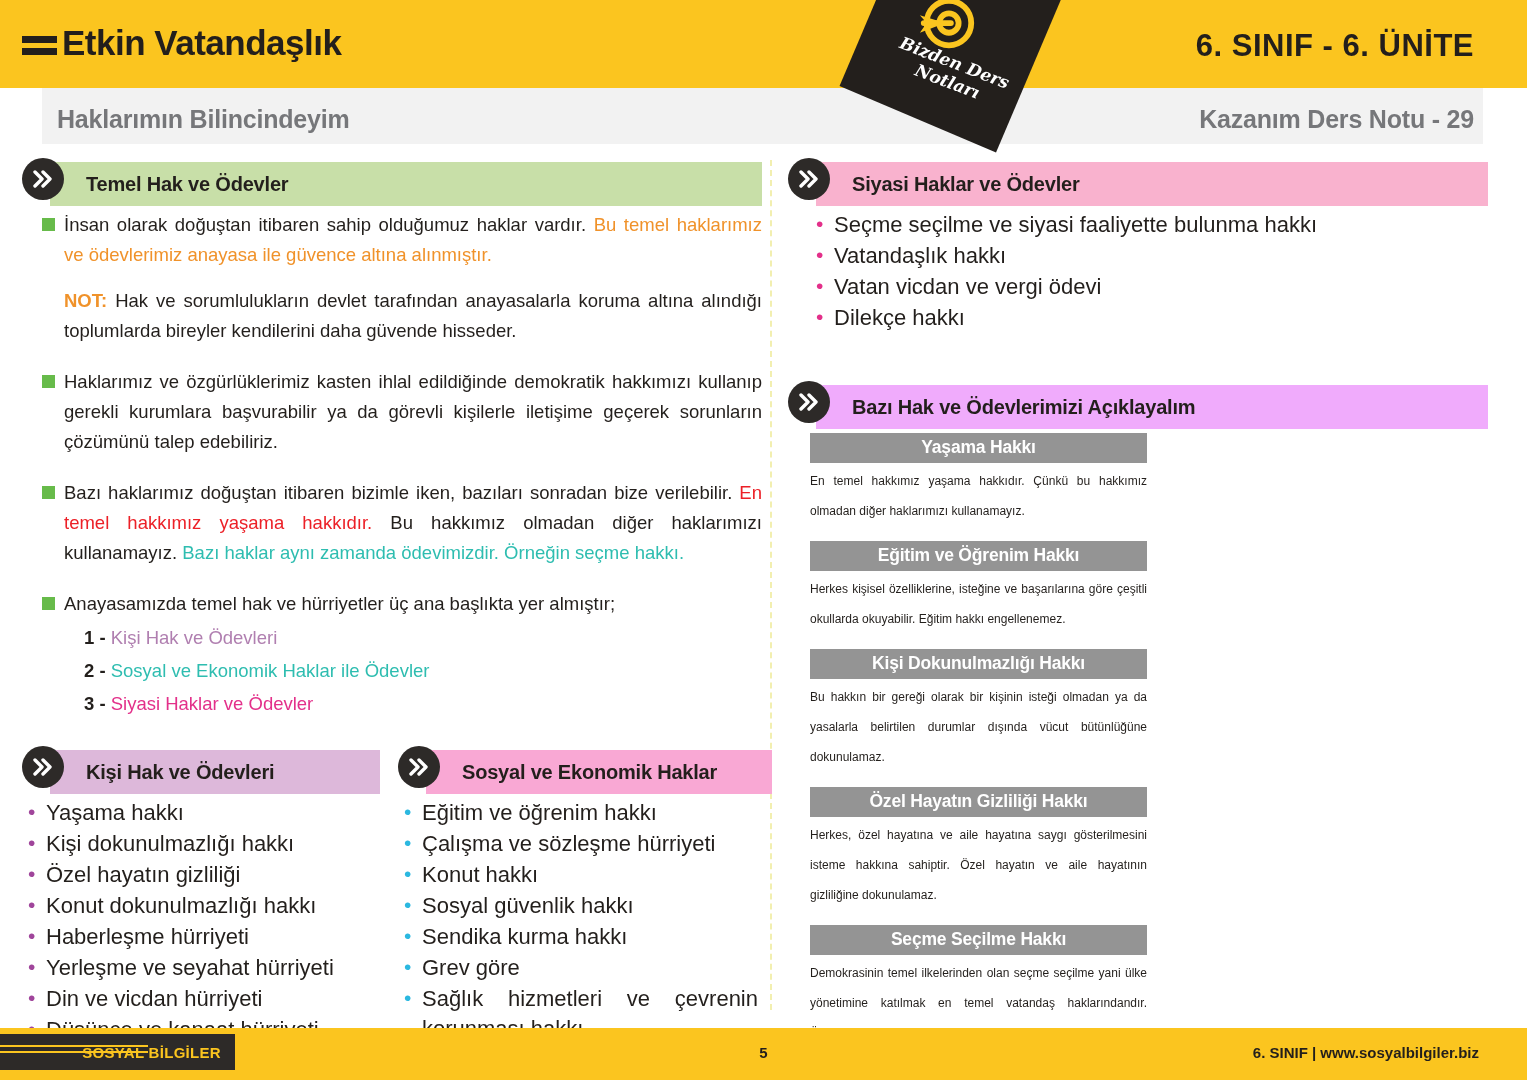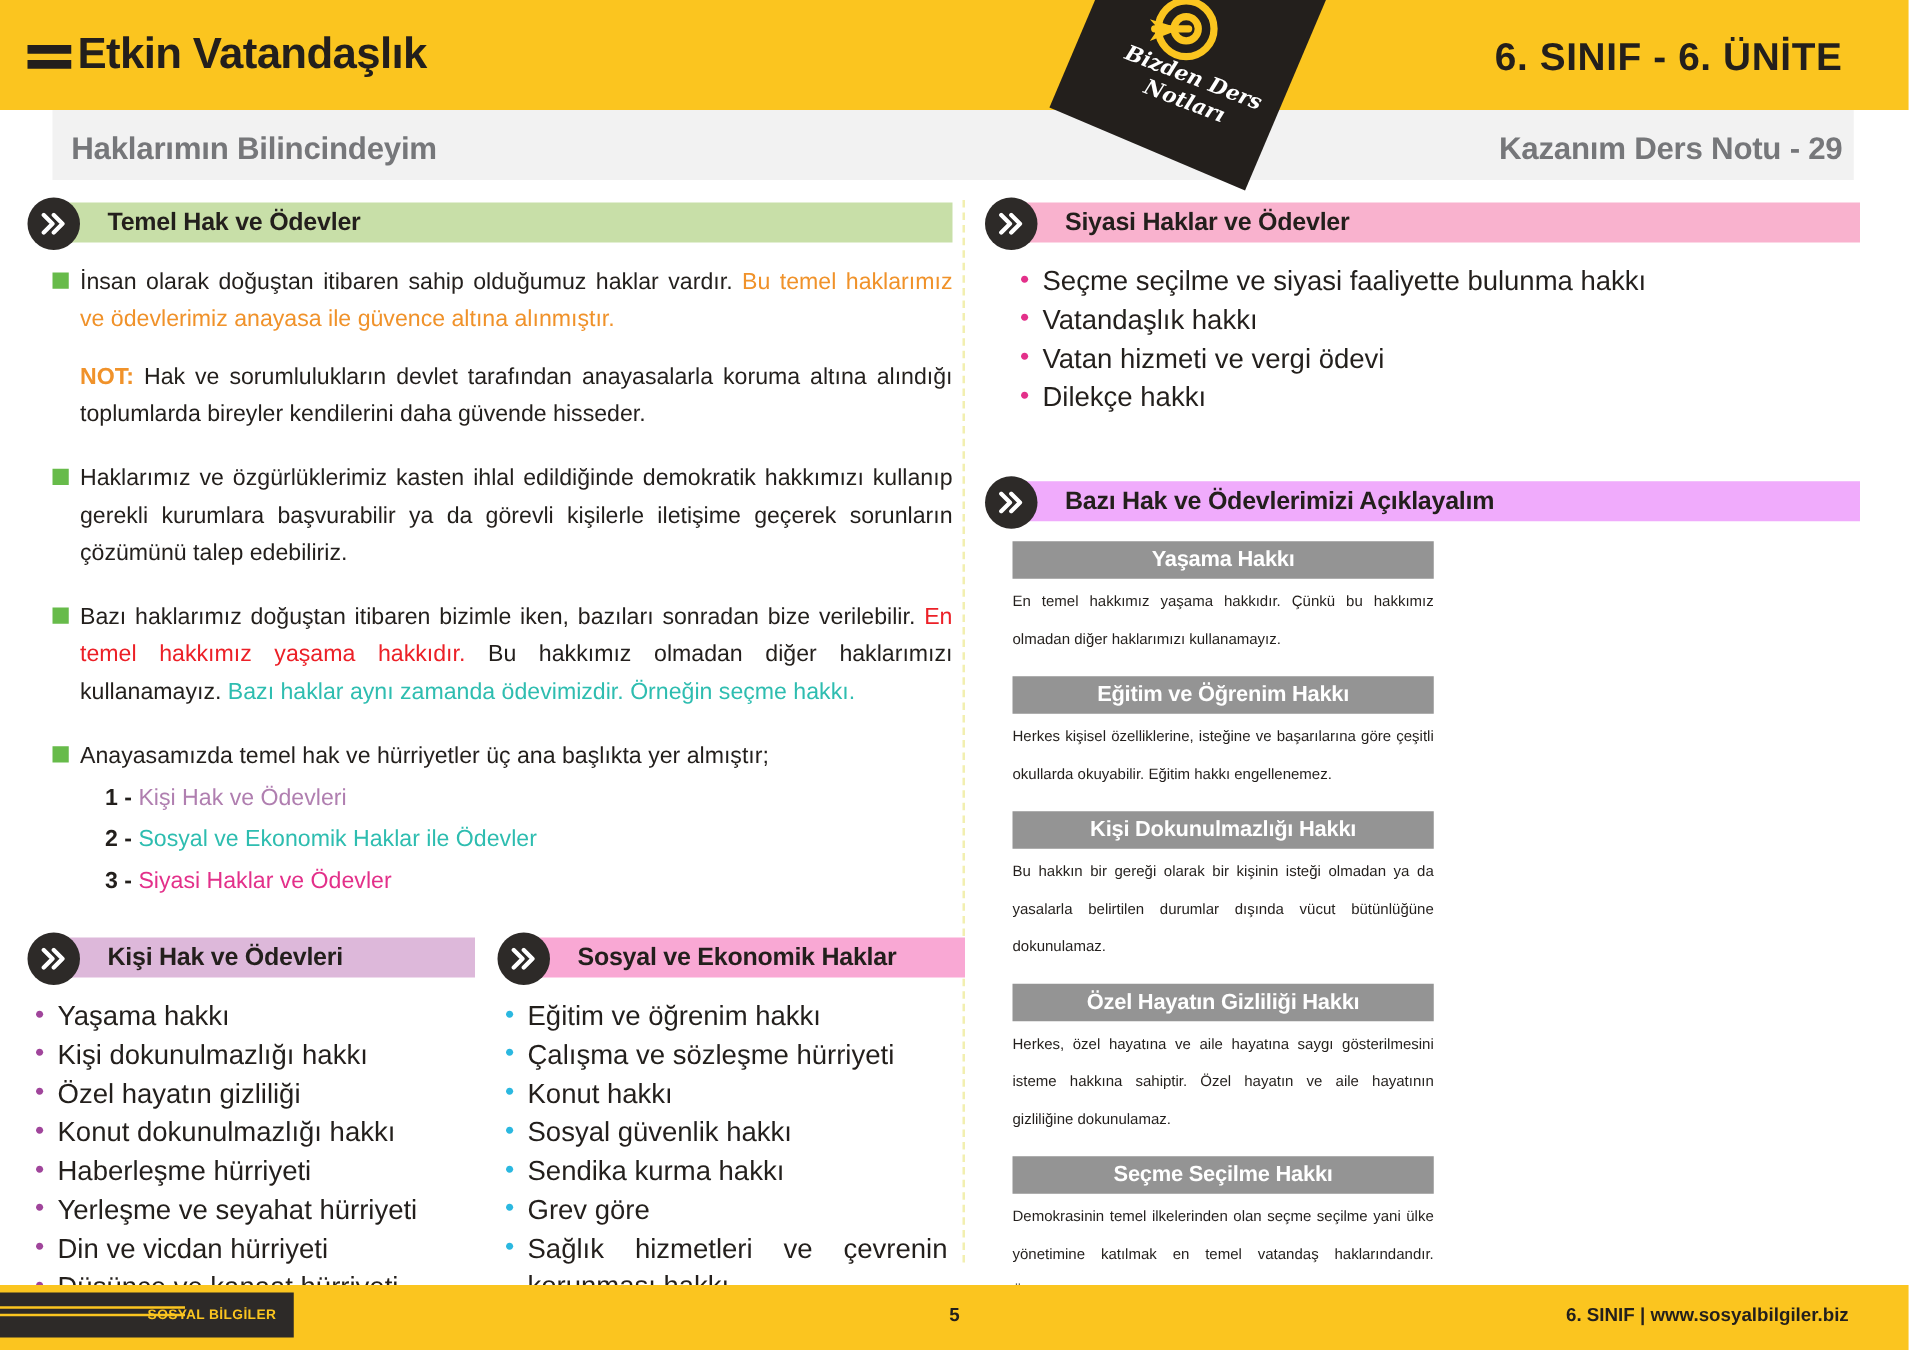--- a/index.html
+++ b/index.html
@@ -98,21 +98,21 @@
   }
   .sec .circle {
     position: absolute; left: 0; top: -4px;
     width: 42px; height: 42px; border-radius: 50%;
     background: #2d2a28;
     z-index: 3;
     display: flex; align-items: center; justify-content: center;
   }
   .sec .chev { display:block; }
   .sec .band {
-    position: absolute; left: 28px; top: 0; right: 0; height: 32px;
+    position: absolute; left: 28px; top: 0; right: 0; height: 44px;
     display: flex; align-items: center;
   }
   .sec .band span {
     margin-left: 36px;
     font-size: 20px; font-weight: bold; color: #231f1c;
     letter-spacing: -0.2px;
     white-space: nowrap;
   }
   .band-green { background: #c8dfa8; }
   .band-pink  { background: #f9b2ce; }
@@ -184,21 +184,21 @@
   }
   .footer-logo {
     position: absolute; left: 0; top: 1034px;
     width: 235px; height: 36px; background: #2d2a28;
     display: flex; align-items: center; justify-content: flex-end;
   }
   .footer-logo .bars { position: absolute; left: -12px; top: 11px; width: 160px; }
   .footer-logo .bars i { display:block; height: 2px; background: #fbc51f; margin-bottom: 4px; }
   .footer-logo span {
     position: relative; z-index: 2;
-    color: #fbc51f; font-size: 11px; font-weight: bold;
+    color: #fbc51f; font-size: 15px; font-weight: bold;
     margin-right: 14px; letter-spacing: 0.3px;
   }
   .footer-page {
     position: absolute; left: 0; top: 1044px; width: 1527px;
     text-align: center; font-size: 15px; font-weight: bold; color: #231f1c;
   }
   .footer-right {
     position: absolute; right: 48px; top: 1044px;
     font-size: 15px; font-weight: bold; color: #231f1c;
   }
@@ -342,21 +342,21 @@
         <svg class="chev" width="22" height="18" viewBox="0 0 22 18">
           <path d="M3 2 L10 9 L3 16" fill="none" stroke="#fff" stroke-width="3.4" stroke-linecap="round" stroke-linejoin="round"></path>
           <path d="M11 2 L18 9 L11 16" fill="none" stroke="#fff" stroke-width="3.4" stroke-linecap="round" stroke-linejoin="round"></path>
         </svg>
       </div>
     </div>
 
     <ul class="dotlist magenta" id="siyasi-list" style="margin-left:22px;">
         <li>Seçme seçilme ve siyasi faaliyette bulunma hakkı</li>
         <li>Vatandaşlık hakkı</li>
-        <li>Vatan hizmeti ve vergi ödevi</li>
+        <li>Vatan vicdan ve vergi ödevi</li>
         <li>Dilekçe hakkı</li>
       </ul>
 
     <div class="sec" style="margin-top:52px;">
       <div class="band band-salmon">
           <span>Bazı Hak ve Ödevlerimizi Açıklayalım</span>
         </div>
       <div class="circle">
         <svg class="chev" width="22" height="18" viewBox="0 0 22 18">
           <path d="M3 2 L10 9 L3 16" fill="none" stroke="#fff" stroke-width="3.4" stroke-linecap="round" stroke-linejoin="round"></path>

